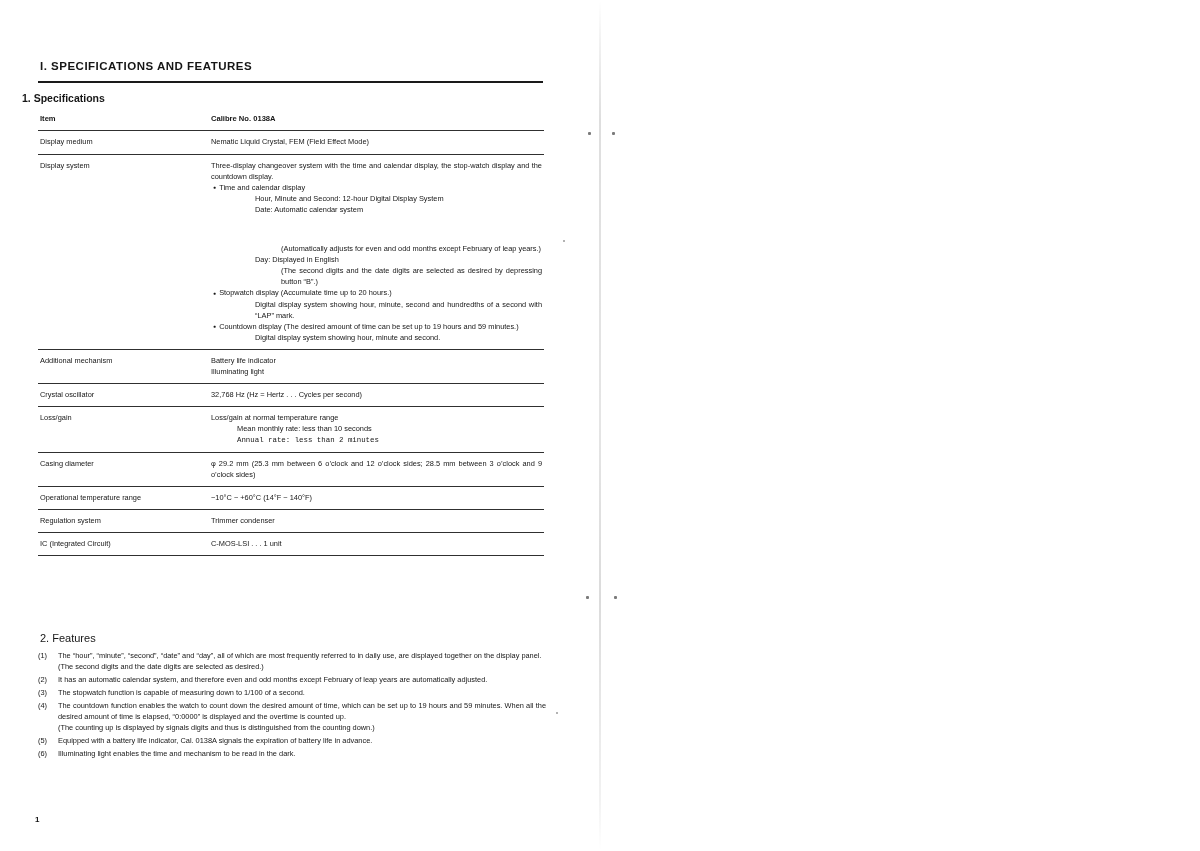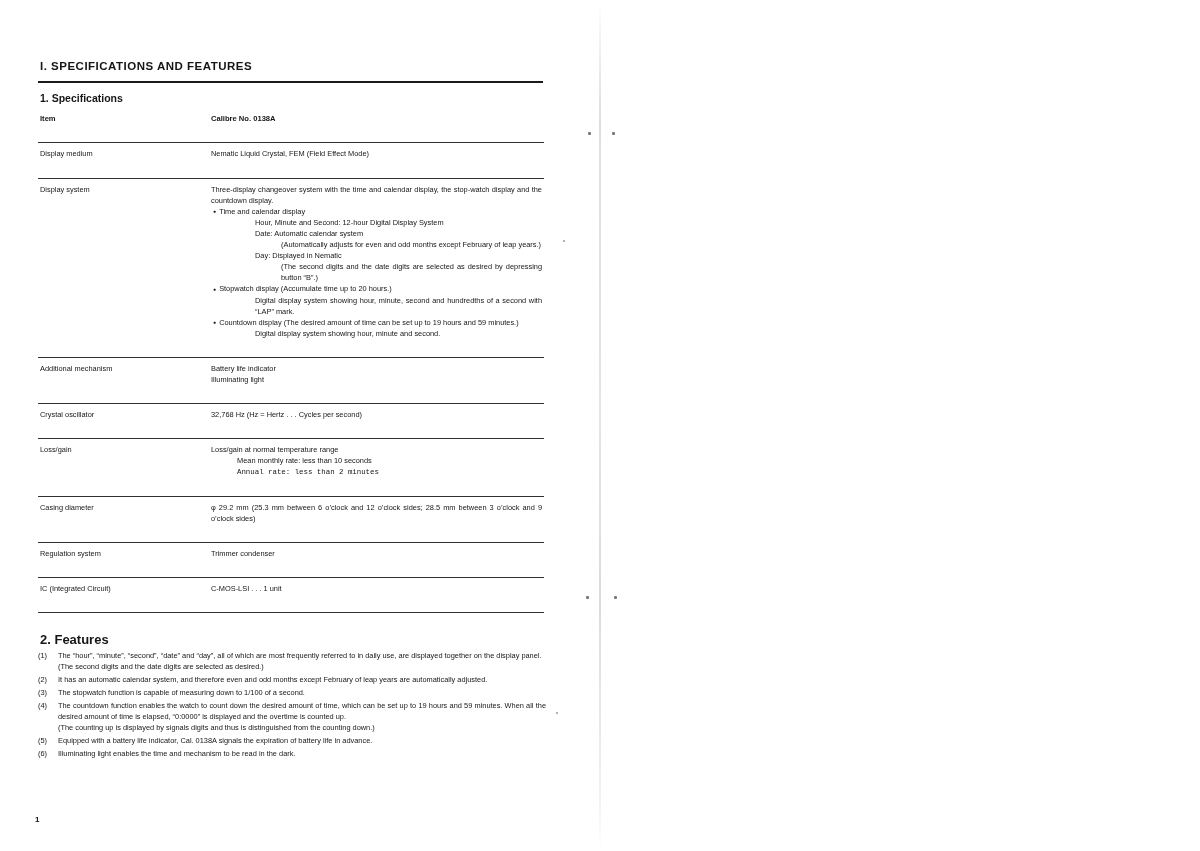--- a/index.html
+++ b/index.html
@@ -26,40 +26,40 @@
   
   .sec-title{
     font-size:11.5px;font-weight:bold;letter-spacing:.5px;
   }
   .rule{background:#1a1a1a;}
   .rule-main{height:1.6px;}
 
   #left-head{position:absolute;left:40px;top:60px;}
   #left-head-rule{position:absolute;left:38px;top:81px;width:505px;height:1.7px;}
 
-  #spec-head{position:absolute;left:40px;top:92px;font-size:10.5px;font-weight:bold;}
+  #spec-head{position:absolute;left:22px;top:92px;font-size:10.5px;font-weight:bold;}
   .tbl{
     position:absolute;left:38px;top:108px;width:506px;
     border-collapse:collapse;font-size:7.4px;line-height:1.5;
   }
   .tbl td{
-    vertical-align:top;padding:5px 2px 18px 2px;
+    vertical-align:top;padding:5px 2px 6px 2px;
     border-bottom:1px solid #303030;
   }
   .tbl tr.head td{font-weight:bold;font-size:7.6px;}
   .tbl td.k{width:165px;padding-left:2px;}
   .tbl td.v{padding-left:4px;}
   .ind2{padding-left:26px;display:block;}
   .ind3{padding-left:44px;display:block;}
   .ind4{padding-left:70px;display:block;}
   .bul{display:block;padding-left:10px;text-indent:-8px;}
   .bul::before{content:"\25CF";font-size:5.2px;vertical-align:middle;margin-right:3px;}
   .just{text-align:justify;}
 
-  #feat-head{position:absolute;left:40px;top:632px;font-size:13px;font-weight:bold;text-align:center;}
+  #feat-head{position:absolute;left:40px;top:632px;font-size:11px;font-weight:normal;text-align:center;}
   #feat-list{position:absolute;left:38px;top:650px;width:508px;font-size:7.4px;line-height:1.53;}
   .fitem{display:flex;margin-bottom:1.5px;}
   .fnum{width:20px;flex:0 0 20px;}
   .ftxt{flex:1;text-align:justify;}
   .ftxt .sub{display:block;}
 
   #pg-left{position:absolute;left:35px;top:815px;font-size:8px;font-weight:bold;}
 </style>
 </head>
 <body>
@@ -84,22 +84,22 @@
               <div class="just">Nematic Liquid Crystal, FEM (Field Effect Mode)</div>
             </td>
           </tr>
           <tr>
             <td class="k">Display system</td>
             <td class="v">
               <span class=" just" style="display: block;">Three-display changeover system with the time and calendar display, the stop-watch display and the countdown display.</span>
               <span class="bul just" style="display: block;">Time and calendar display</span>
               <span class="ind3 just" style="display: block;">Hour, Minute and Second:  12-hour Digital Display System</span>
               <span class="ind3 just" style="display: block;">Date:  Automatic calendar system</span>
-              <span class="ind4 just" style="display: block;">(Automatically adjusts for even and odd months except February of leap years.)</span>
-              <span class="ind3 just" style="display: block;">Day:   Displayed in Nematic</span>
+              <span class="ind4 just" style="display: block; margin-top: 28px;">(Automatically adjusts for even and odd months except February of leap years.)</span>
+              <span class="ind3 just" style="display: block;">Day:   Displayed in English</span>
               <span class="ind4 just" style="display: block;">(The second digits and the date digits are selected as desired by depressing button “B”.)</span>
               <span class="bul just" style="display: block;">Stopwatch display (Accumulate time up to 20 hours.)</span>
               <span class="ind3 just" style="display: block;">Digital display system showing hour, minute, second and hundredths of a second with “LAP” mark.</span>
               <span class="bul just" style="display: block;">Countdown display (The desired amount of time can be set up to 19 hours and 59 minutes.)</span>
               <span class="ind3 just" style="display: block;">Digital display system showing hour, minute and second.</span>
             </td>
           </tr>
           <tr>
             <td class="k">Additional mechanism</td>
             <td class="v">
@@ -118,20 +118,26 @@
             <td class="v">
               <span class=" just" style="display: block;">Loss/gain at normal temperature range</span>
               <span class="ind2 just" style="display: block;">Mean monthly rate:  less than 10 seconds</span>
               <span class="ind2 just" style="display: block; font-family: Liberation Mono, monospace;">Annual rate:           less than 2 minutes</span>
             </td>
           </tr>
           <tr>
             <td class="k">Casing diameter</td>
             <td class="v">
               <div class="just">φ 29.2 mm (25.3 mm between 6 o’clock and 12 o’clock sides; 28.5 mm between 3 o’clock and 9 o’clock sides)</div>
+            </td>
+          </tr>
+          <tr>
+            <td class="k">Operational temperature range</td>
+            <td class="v">
+              <div class="just">−10°C ~ +60°C (14°F ~ 140°F)</div>
             </td>
           </tr>
           <tr>
             <td class="k">Regulation system</td>
             <td class="v">
               <div class="just">Trimmer condenser</div>
             </td>
           </tr>
           <tr>
             <td class="k">IC (Integrated Circuit)</td>

